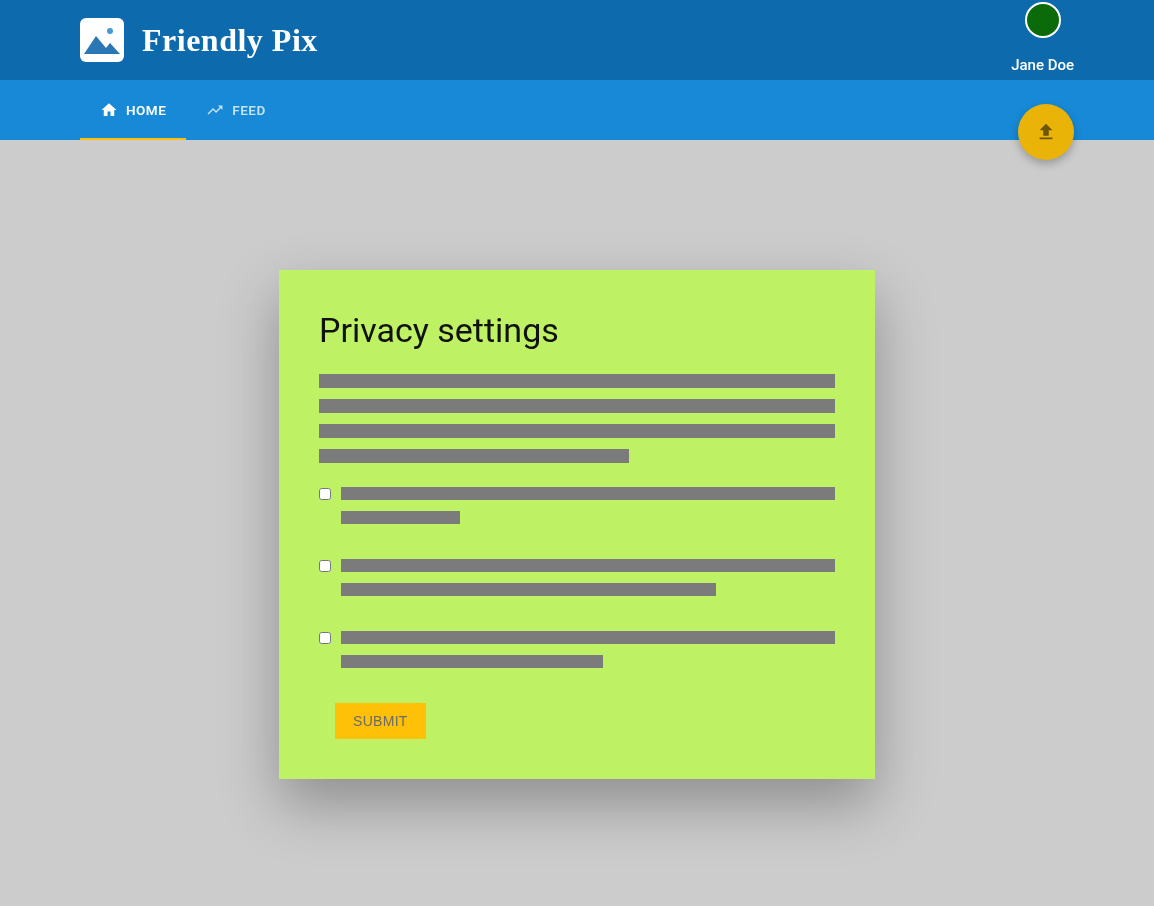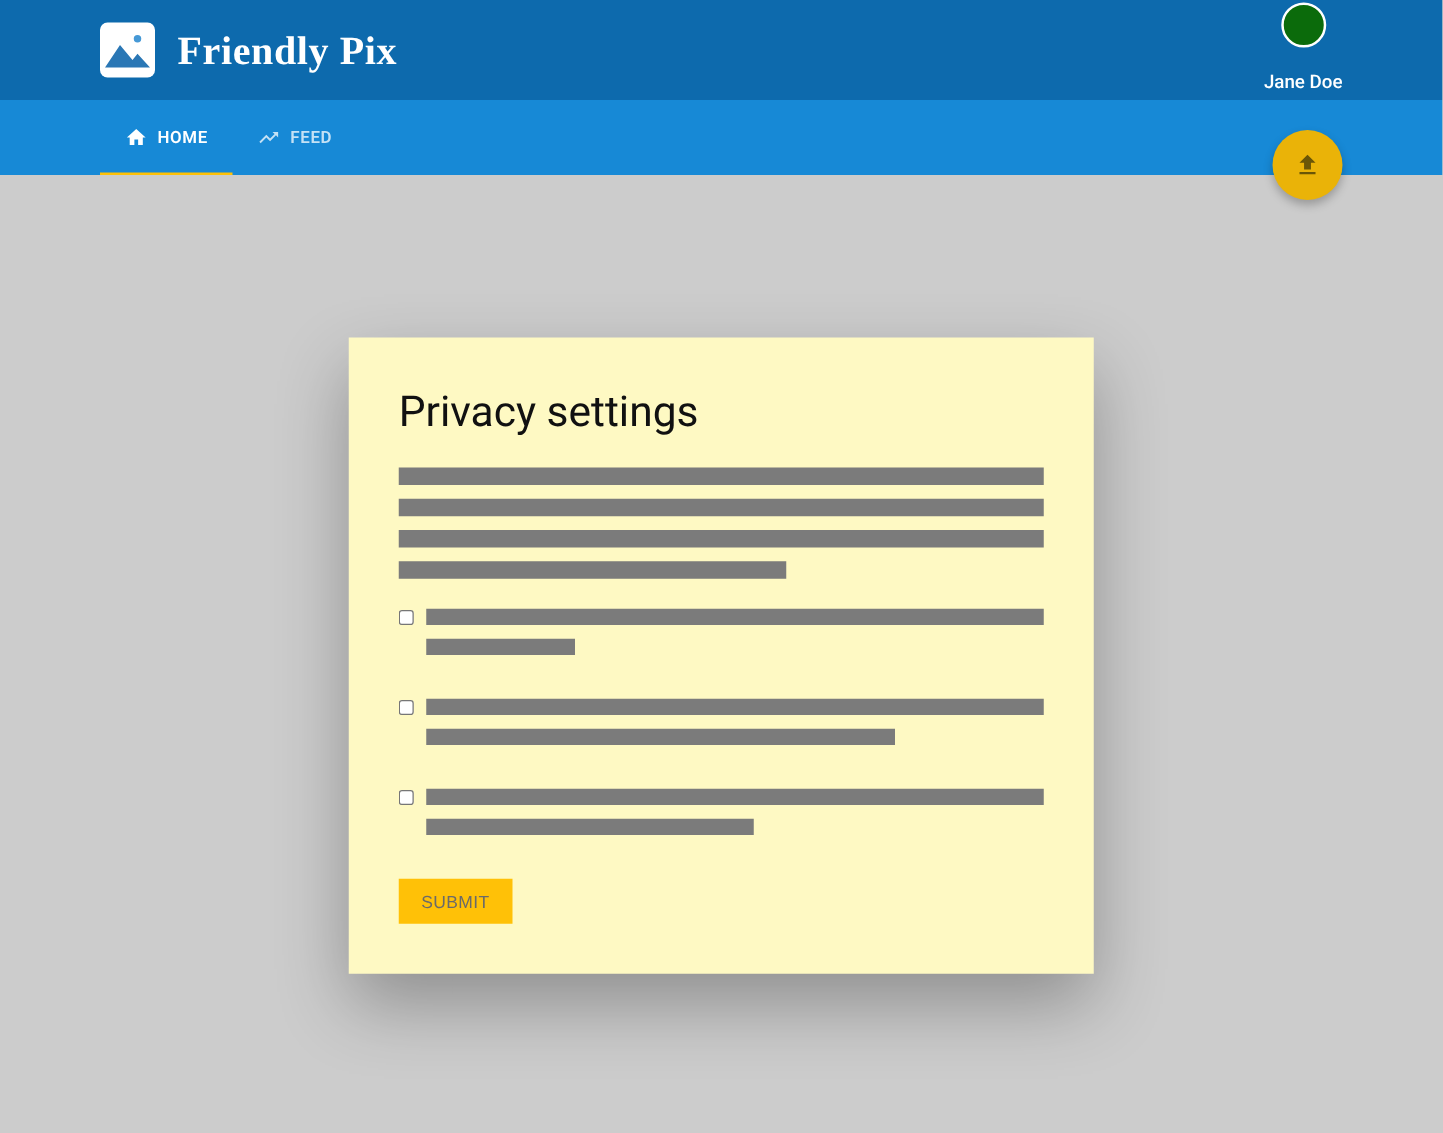--- a/index.html
+++ b/index.html
@@ -132,21 +132,21 @@
     .fab svg {
       fill: #6a5607;
     }
     .content {
       padding: 130px 0 0 0;
       display: flex;
       justify-content: center;
       position: relative;
     }
     .card {
-      background: #fef9c3;
+      background: #bef264;
       width: 596px;
       padding: 40px;
       box-shadow: 0 25px 55px rgba(0,0,0,0.3);
     }
     .card-title {
       font-size: 34px;
       font-weight: 400;
       color: #111;
       margin-bottom: 24px;
     }
@@ -186,20 +186,21 @@
     }
     .submit-btn {
       background: #ffc107;
       border: none;
       padding: 10px 18px;
       font-size: 14px;
       font-weight: 500;
       color: #6a6a6a;
       cursor: pointer;
       letter-spacing: 0.3px;
+      margin-left: 16px;
     }
     .icon-btn {
       cursor: pointer;
       display: flex;
       align-items: center;
     }
   </style>
 </head>
 <body>
 

